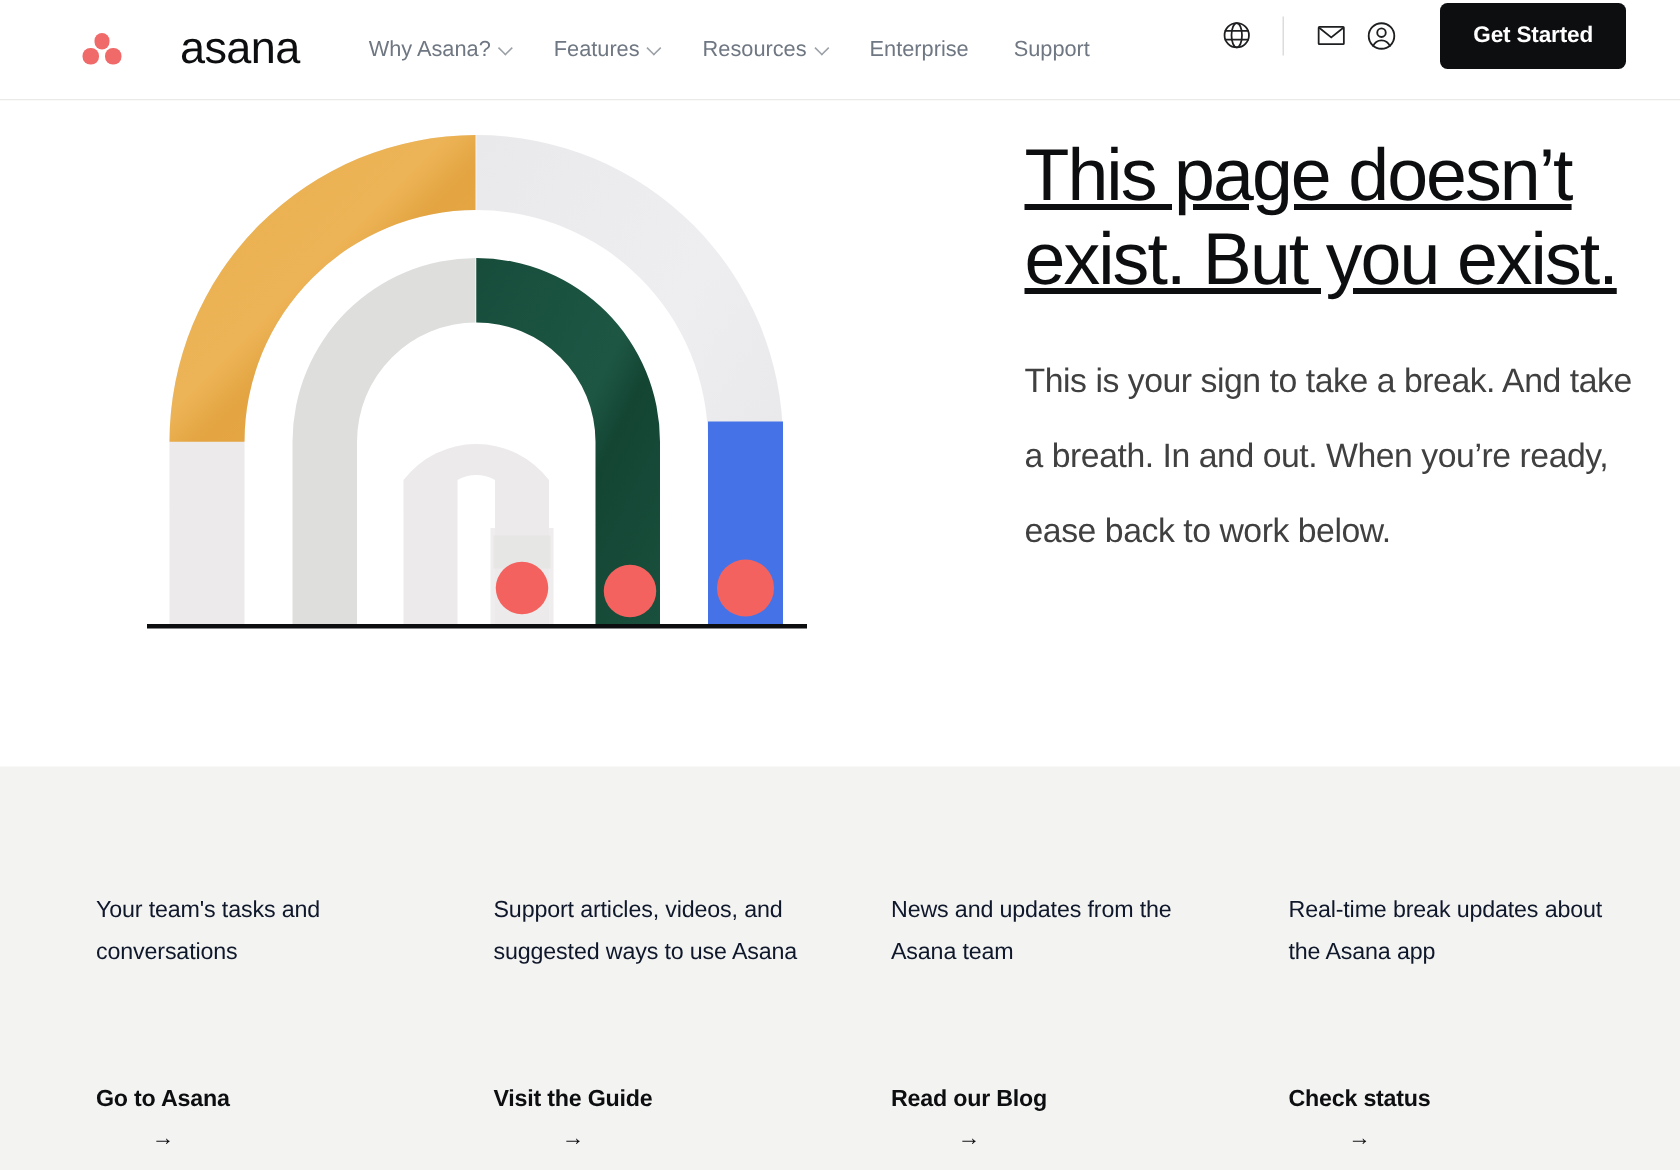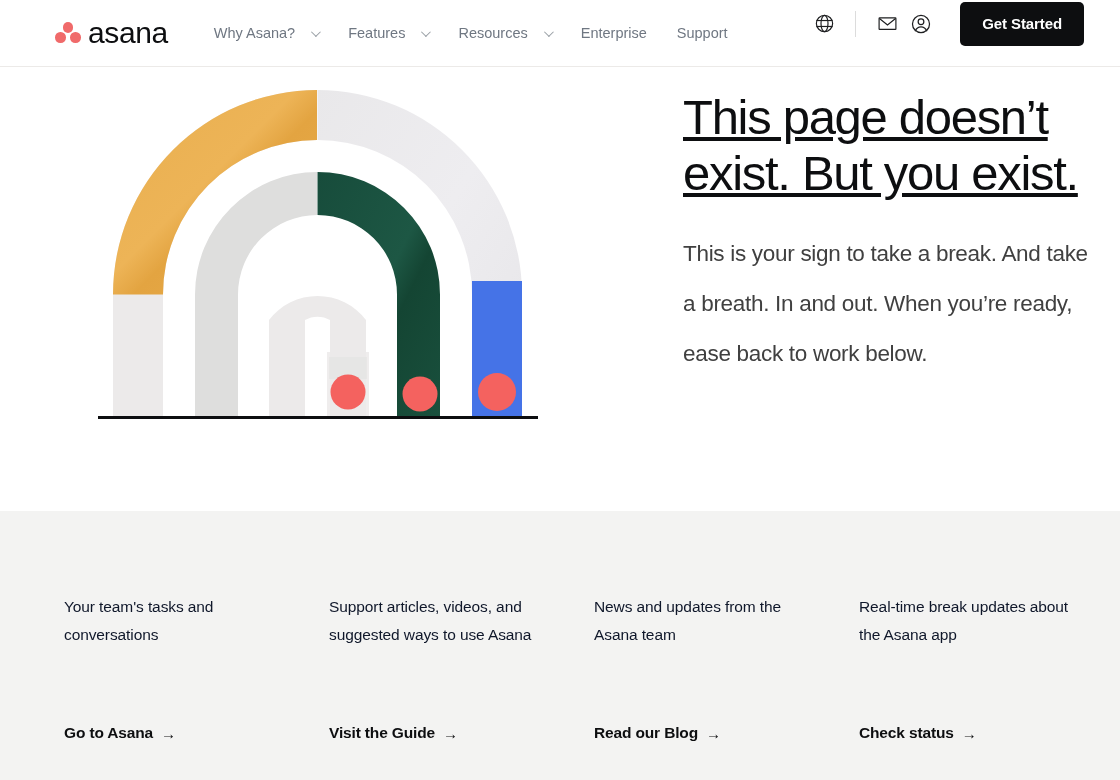--- a/index.html
+++ b/index.html
@@ -21,20 +21,21 @@
     position: absolute; left: 0; top: 0;
     width: 1120px; height: 67px;
     background: #ffffff;
     border-bottom: 1px solid #eceae8;
     display: flex; align-items: center;
   }
   .brand {
     display: flex; align-items: center;
     margin-left: 55px;
     cursor: pointer;
+    gap: 32px;
   }
   .brand-mark {
     position: relative;
     width: 26px; height: 22px;
     margin-right: 7px;
     flex: 0 0 auto;
   }
   .brand-mark i {
     position: absolute;
     width: 10.5px; height: 10.5px;
@@ -51,21 +52,21 @@
     color: #0d0e10;
     font-weight: 400;
   }
 
   .nav {
     display: flex; align-items: center;
     margin-left: 46px;
     gap: 30px;
   }
   .nav-item {
-    display: flex; align-items: center; gap: 16px;
+    display: flex; align-items: center; gap: 5px;
     font-size: 14.5px;
     color: #6f7782;
     cursor: pointer;
     white-space: nowrap;
   }
   .nav-caret {
     display: inline-block;
     width: 7px; height: 7px;
     border-right: 1.2px solid #9aa0a6;
     border-bottom: 1.2px solid #9aa0a6;
@@ -162,20 +163,21 @@
     margin-top: 75px;
     font-size: 15.5px;
     font-weight: 700;
     color: #0d0e10;
     letter-spacing: -0.15px;
     cursor: pointer;
     display: inline-flex;
     align-items: center;
     gap: 8px;
     white-space: nowrap;
+    flex-direction: column;
   }
   .fcol-link .arr { font-size: 15px; font-weight: 400; }
   .fcell { position: relative; }
 </style>
 </head>
 <body>
 
 <div class="page">
 
   <div class="header">

